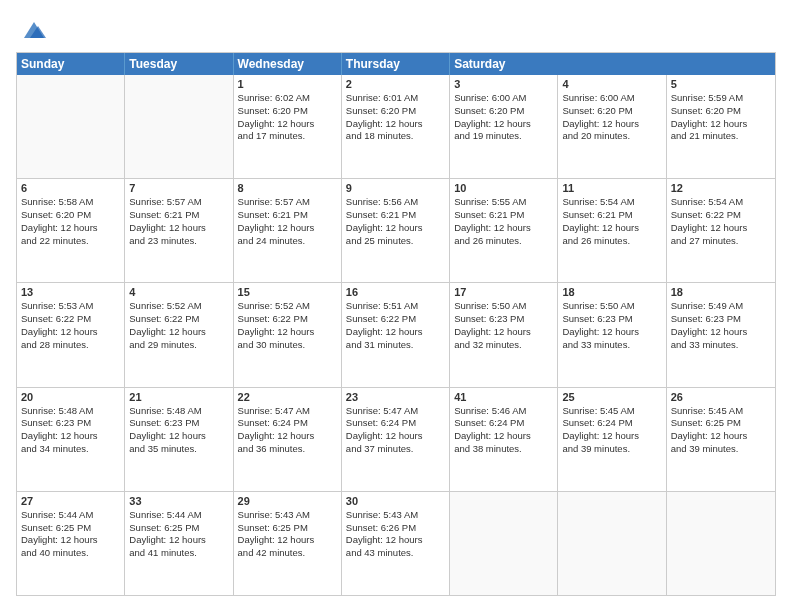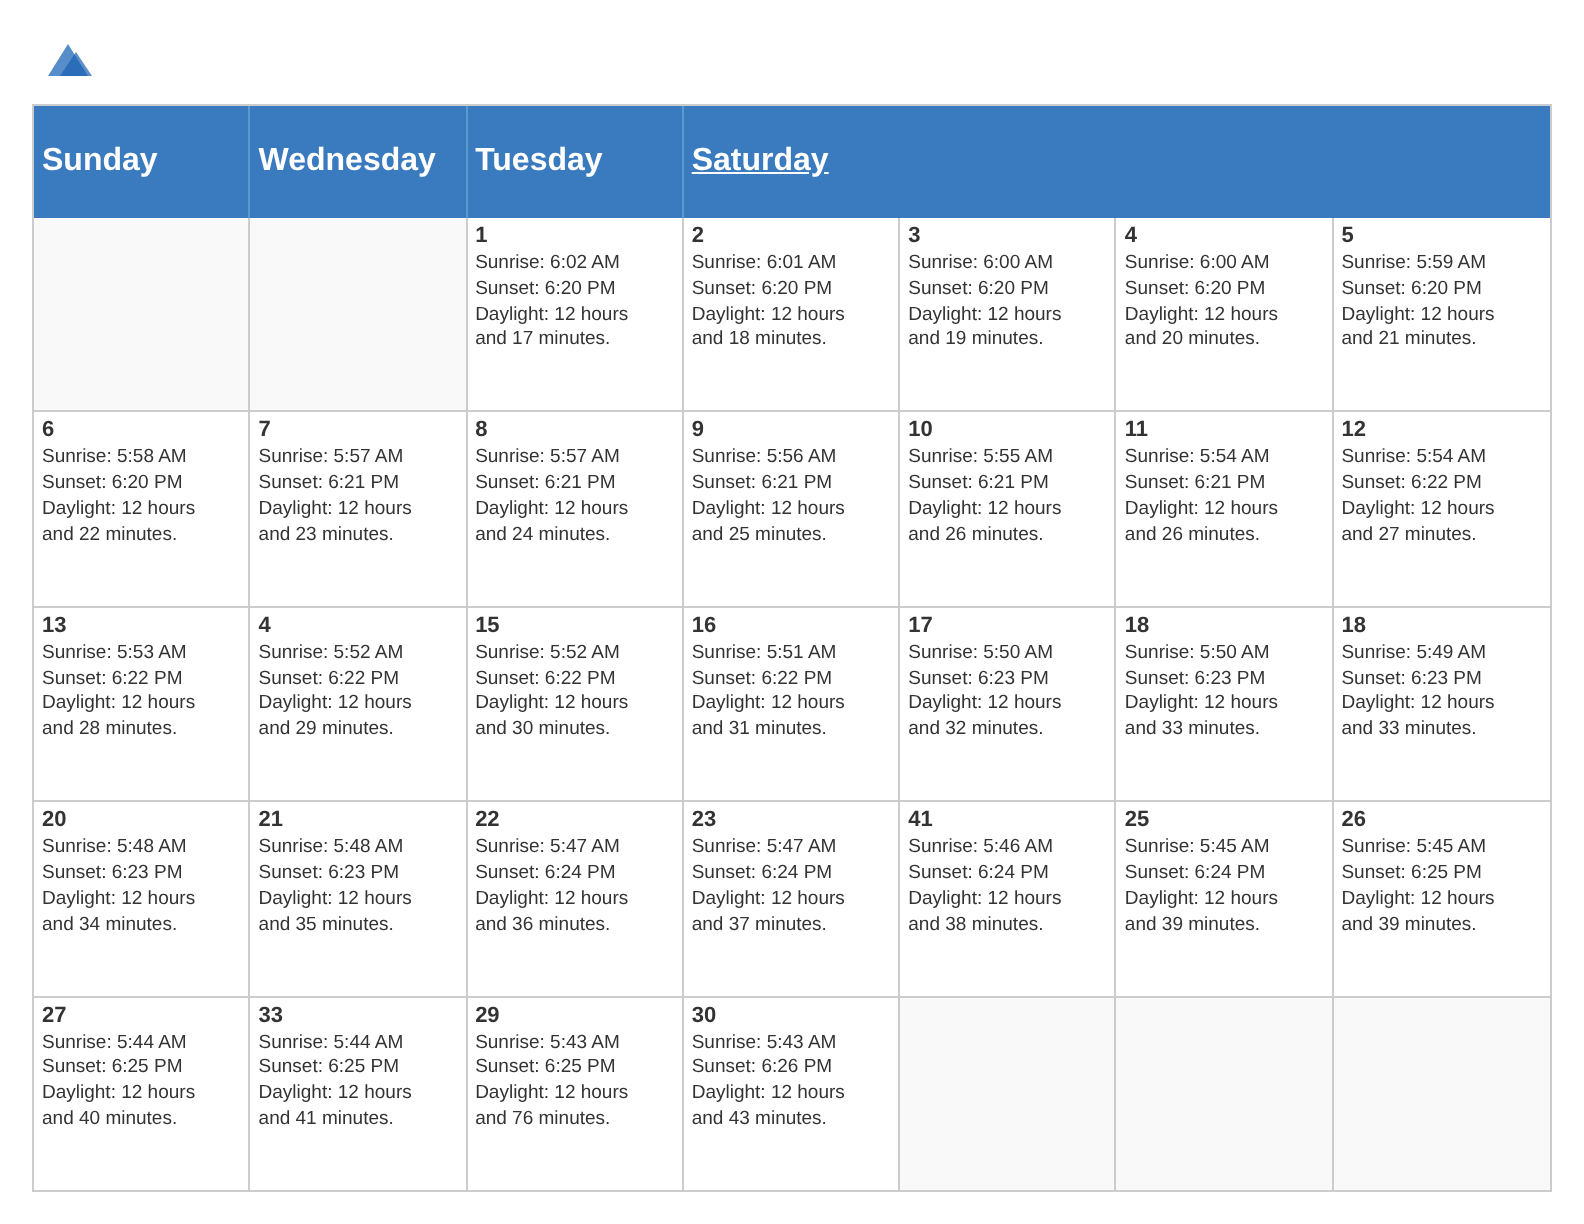--- a/index.html
+++ b/index.html
@@ -57,27 +57,27 @@
       flex-direction: column;
       border: 1px solid #ccc;
     }
     .cal-header {
       display: grid;
       grid-template-columns: repeat(7, 1fr);
       background: #3a7abf;
     }
     .cal-header-cell {
       color: #fff;
-      font-size: 16px;
+      font-size: 12px;
       font-weight: bold;
-      padding: 19px 4px;
+      padding: 4px 4px;
       text-align: left;
       border-right: 1px solid #5a9acf;
     }
-    .cal-header-cell:last-child { border-right: none; text-decoration: underline; }
+    .cal-header-cell:last-child { border-right: none; }
     .cal-body {
       flex: 1;
       display: flex;
       flex-direction: column;
     }
     .cal-row {
       display: grid;
       grid-template-columns: repeat(7, 1fr);
       flex: 1;
       border-top: 1px solid #ccc;
@@ -121,22 +121,23 @@
     </div>
     <div class="title-block">
       <div class="month-title"></div>
       <div class="location-title"></div>
     </div>
   </div>
 
   <div class="calendar">
     <div class="cal-header">
     <div class="cal-header-cell">Sunday</div>
+        <div class="cal-header-cell">Tuesday</div>
         <div class="cal-header-cell">Wednesday</div>
-        <div class="cal-header-cell">Tuesday</div>
+        <div class="cal-header-cell">Thursday</div>
         <div class="cal-header-cell">Saturday</div>
       </div>
     <div class="cal-body">
     <div class="cal-row">
           <div class="cal-cell empty"></div>
           <div class="cal-cell empty"></div>
           <div class="cal-cell">
             <div class="day-num">1</div>
             <div class="cell-line">Sunrise: 6:02 AM</div>
             <div class="cell-line">Sunset: 6:20 PM</div>
@@ -338,21 +339,21 @@
             <div class="cell-line">Sunrise: 5:44 AM</div>
             <div class="cell-line">Sunset: 6:25 PM</div>
             <div class="cell-line">Daylight: 12 hours</div>
             <div class="cell-line">and 41 minutes.</div>
           </div>
           <div class="cal-cell">
             <div class="day-num">29</div>
             <div class="cell-line">Sunrise: 5:43 AM</div>
             <div class="cell-line">Sunset: 6:25 PM</div>
             <div class="cell-line">Daylight: 12 hours</div>
-            <div class="cell-line">and 76 minutes.</div>
+            <div class="cell-line">and 42 minutes.</div>
           </div>
           <div class="cal-cell">
             <div class="day-num">30</div>
             <div class="cell-line">Sunrise: 5:43 AM</div>
             <div class="cell-line">Sunset: 6:26 PM</div>
             <div class="cell-line">Daylight: 12 hours</div>
             <div class="cell-line">and 43 minutes.</div>
           </div>
           <div class="cal-cell empty"></div>
           <div class="cal-cell empty"></div>

